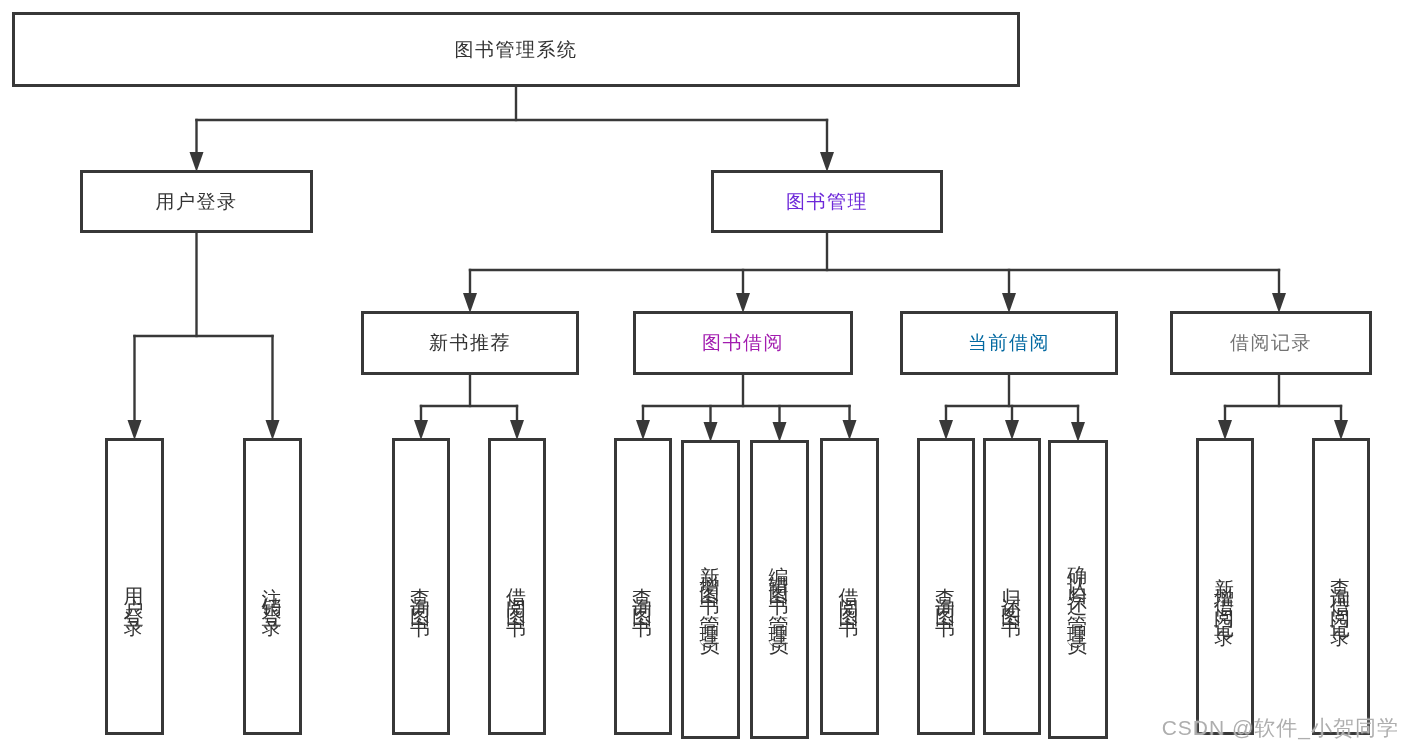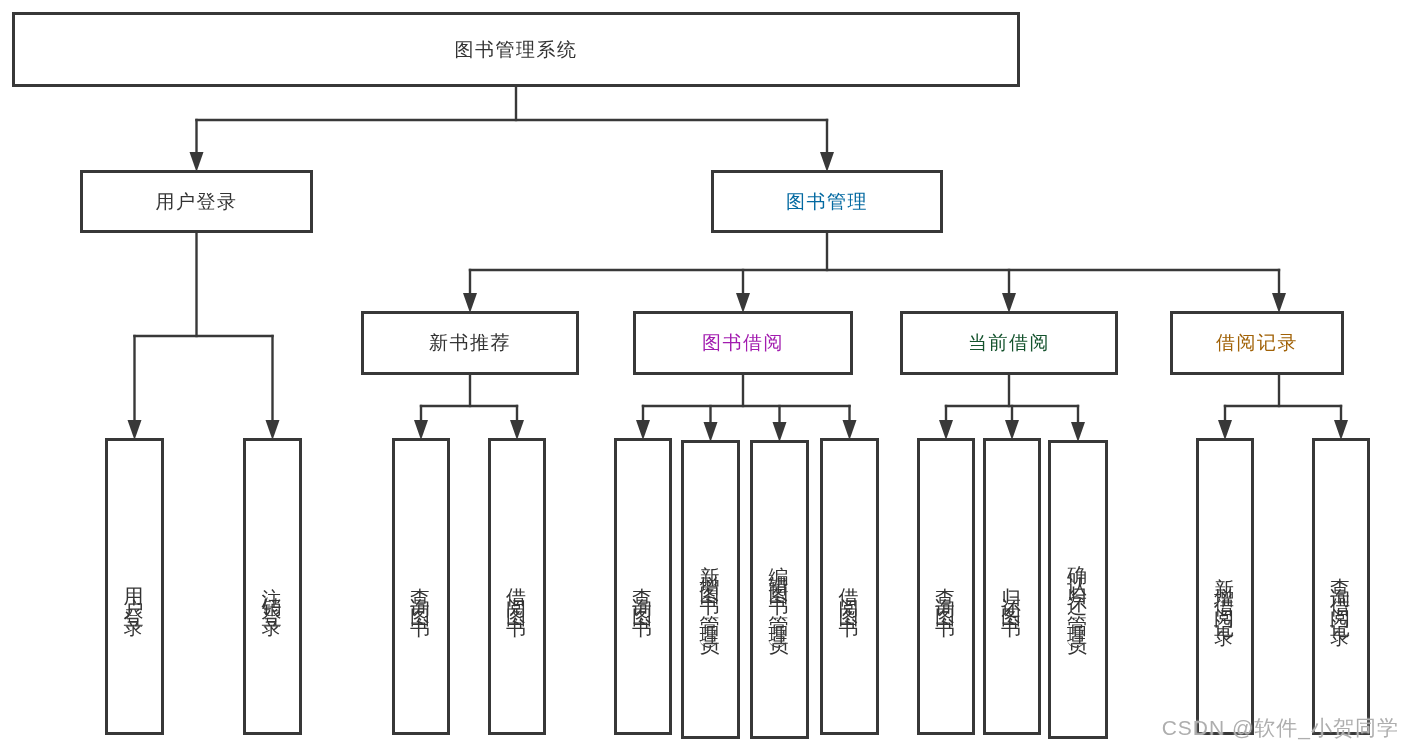--- a/index.html
+++ b/index.html
@@ -118,39 +118,39 @@
       <line x1="1341" y1="406" x2="1341" y2="420" stroke="#383838" stroke-width="2.4" stroke-linecap="square"></line>
       <polygon points="1341,440 1334,420 1348,420" fill="#383838"></polygon>
     </svg>
   <div id="nodes-layer">
       <div class="node h" style="left: 12px; top: 12px; width: 1008px; height: 75px; border-color: rgb(56, 56, 56); background: rgb(255, 255, 255); color: rgb(51, 51, 51);">
         <span>图书管理系统</span>
       </div>
       <div class="node h" style="left: 80px; top: 170px; width: 233px; height: 63px; border-color: rgb(56, 56, 56); background: rgb(255, 255, 255); color: rgb(51, 51, 51);">
         <span>用户登录</span>
       </div>
-      <div class="node h" style="left: 711px; top: 170px; width: 232px; height: 63px; border-color: rgb(56, 56, 56); background: rgb(255, 255, 255); color: #0369a1;">
+      <div class="node h" style="left: 711px; top: 170px; width: 232px; height: 63px; border-color: rgb(56, 56, 56); background: rgb(255, 255, 255); color: #6d28d9;">
         <span>图书管理</span>
       </div>
       <div class="node v" style="left: 105px; top: 438px; width: 59px; height: 297px; border-color: rgb(56, 56, 56); background: rgb(255, 255, 255); color: rgb(51, 51, 51);">
         <span>用户登录</span>
       </div>
       <div class="node v" style="left: 243px; top: 438px; width: 59px; height: 297px; border-color: rgb(56, 56, 56); background: rgb(255, 255, 255); color: rgb(51, 51, 51);">
         <span>注销登录</span>
       </div>
       <div class="node h" style="left: 361px; top: 311px; width: 218px; height: 64px; border-color: rgb(56, 56, 56); background: rgb(255, 255, 255); color: rgb(51, 51, 51);">
         <span>新书推荐</span>
       </div>
       <div class="node h" style="left: 633px; top: 311px; width: 220px; height: 64px; border-color: rgb(56, 56, 56); background: rgb(255, 255, 255); color: #a21caf;">
         <span>图书借阅</span>
       </div>
-      <div class="node h" style="left: 900px; top: 311px; width: 218px; height: 64px; border-color: rgb(56, 56, 56); background: rgb(255, 255, 255); color: #14532d;">
+      <div class="node h" style="left: 900px; top: 311px; width: 218px; height: 64px; border-color: rgb(56, 56, 56); background: rgb(255, 255, 255); color: #0369a1;">
         <span>当前借阅</span>
       </div>
-      <div class="node h" style="left: 1170px; top: 311px; width: 174px; height: 64px; border-color: rgb(56, 56, 56); background: rgb(255, 255, 255); color: #a16207;">
+      <div class="node h" style="left: 1170px; top: 311px; width: 202px; height: 64px; border-color: rgb(56, 56, 56); background: rgb(255, 255, 255); color: #737373;">
         <span>借阅记录</span>
       </div>
       <div class="node v" style="left: 392px; top: 438px; width: 58px; height: 297px; border-color: rgb(56, 56, 56); background: rgb(255, 255, 255); color: rgb(51, 51, 51);">
         <span>查询图书</span>
       </div>
       <div class="node v" style="left: 488px; top: 438px; width: 58px; height: 297px; border-color: rgb(56, 56, 56); background: rgb(255, 255, 255); color: rgb(51, 51, 51);">
         <span>借阅图书</span>
       </div>
       <div class="node v" style="left: 614px; top: 438px; width: 58px; height: 297px; border-color: rgb(56, 56, 56); background: rgb(255, 255, 255); color: rgb(51, 51, 51);">
         <span>查询图书</span>

